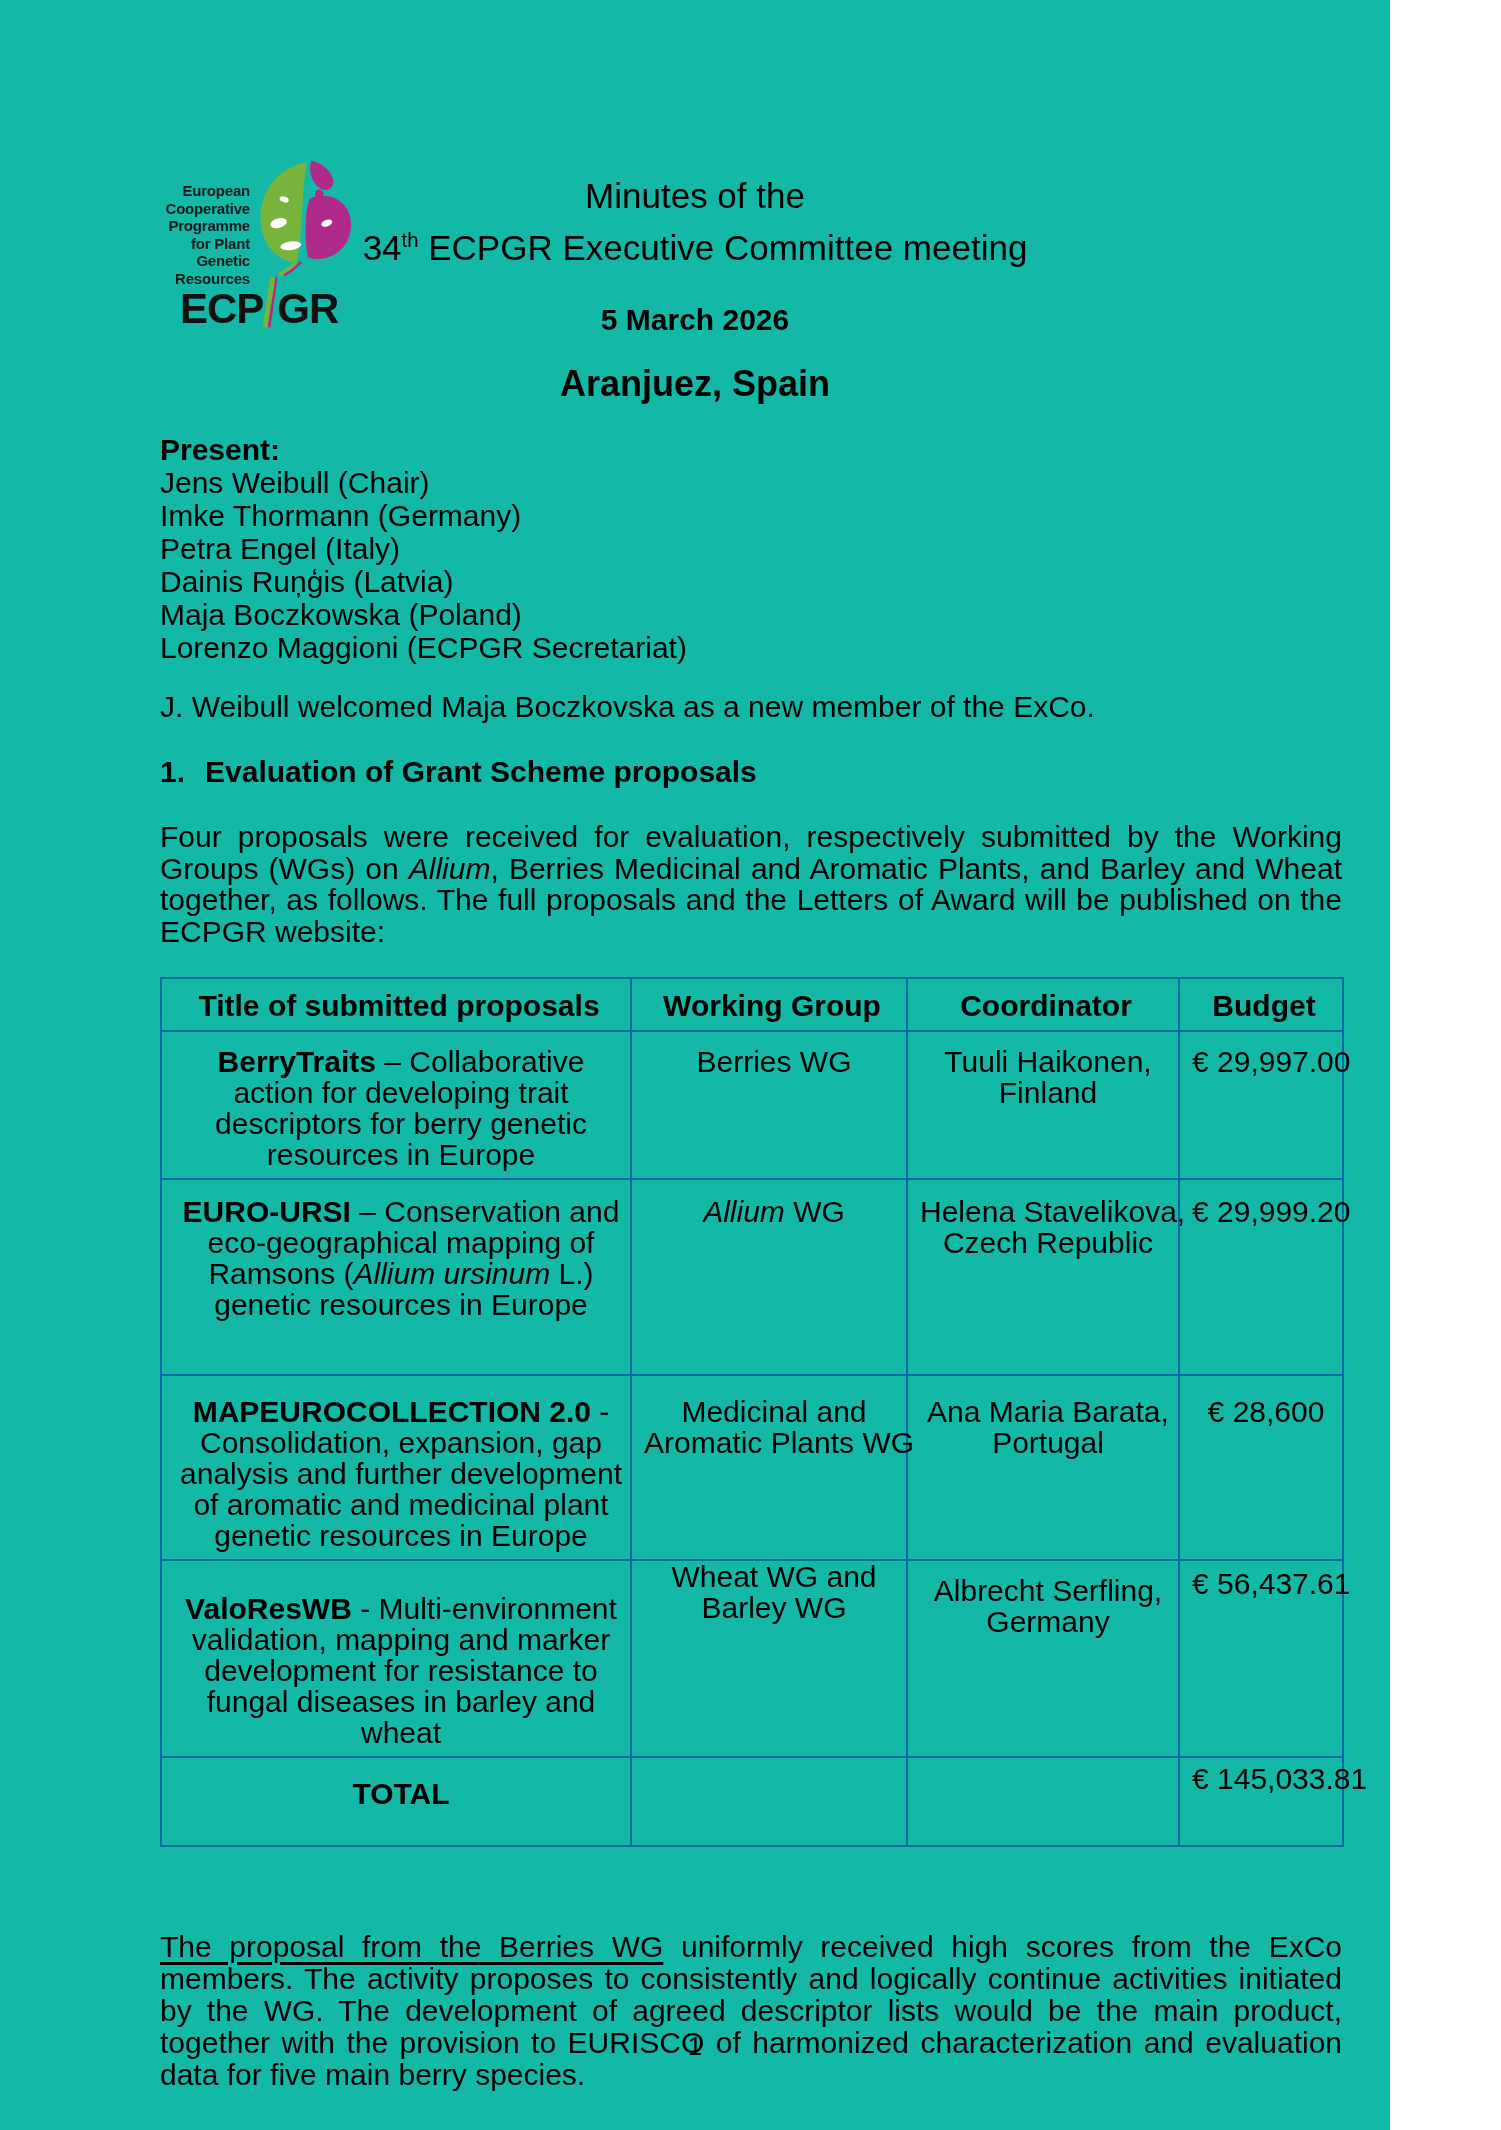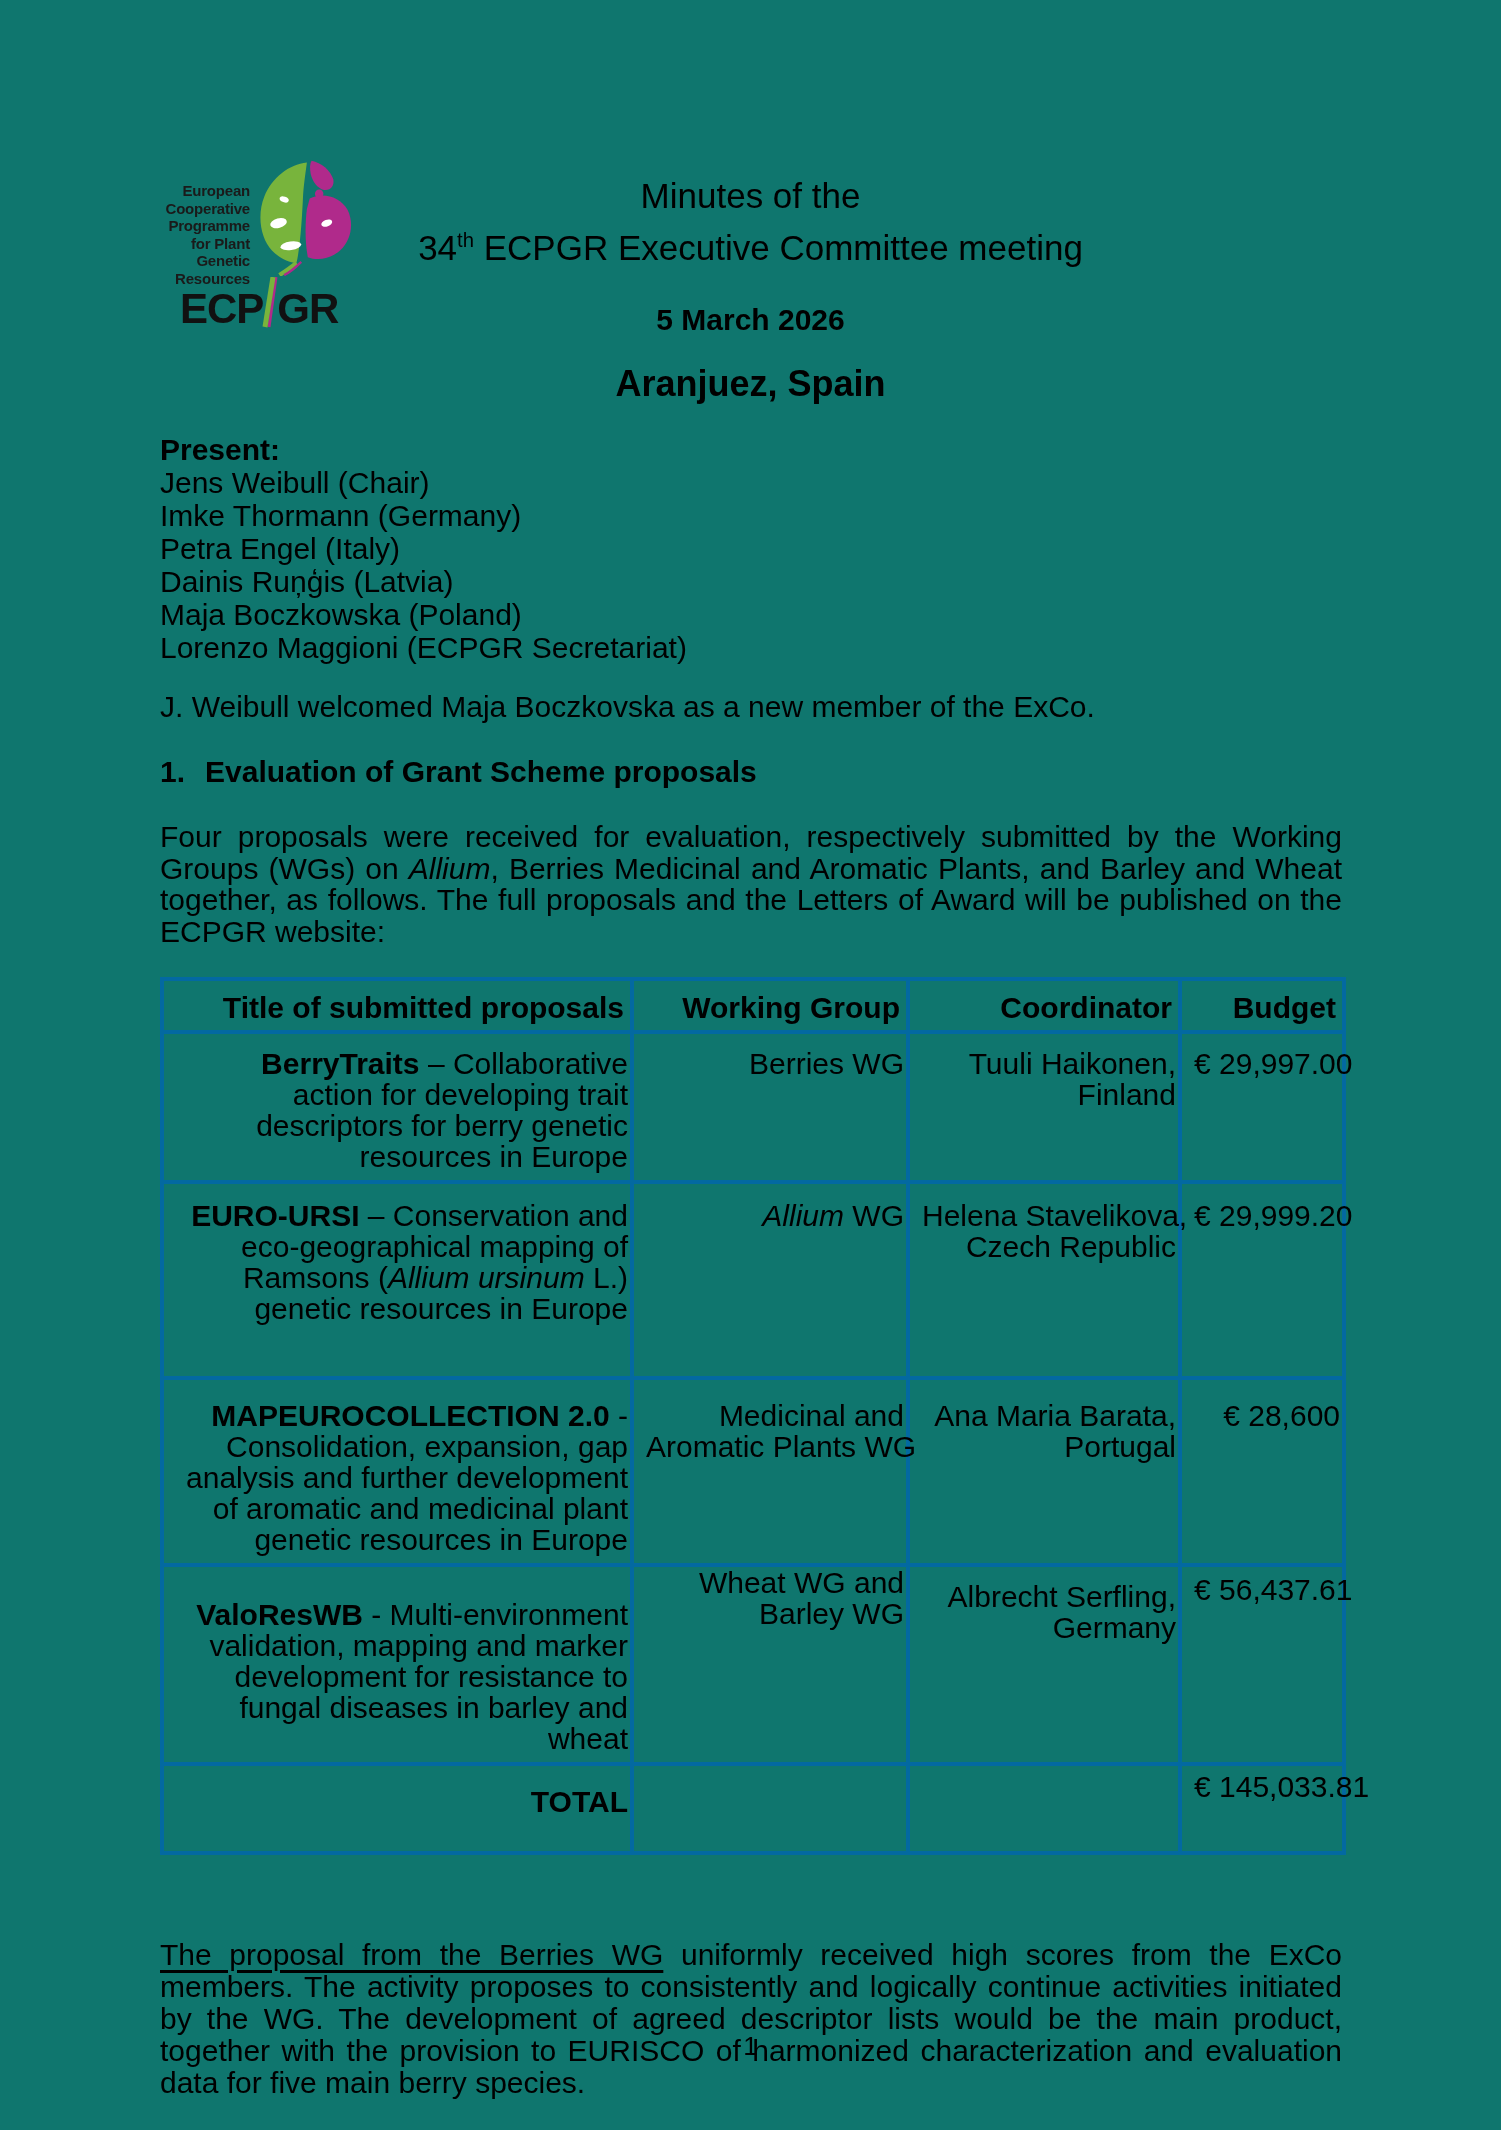--- a/index.html
+++ b/index.html
@@ -1,17 +1,17 @@
 <!DOCTYPE html>
 <html><head>
 <meta charset="utf-8">
 <style>
   html,body { margin:0; padding:0; background:#fff; }
   .page {
-    position:relative; width:1501px; height:2130px; background:#0f766e;
+    position:relative; width:1390px; height:2130px; background:#14b8a6;
     font-family:"Liberation Sans", sans-serif; color:#000; overflow:hidden;
   }
 
   
   .logo { position:absolute; left:150px; top:156px; width:215px; }
   .logo-top { display:flex; align-items:flex-start; gap:3px; }
   .logo-org {
     width:100px; padding-top:26px; text-align:right;
     font-size:15px; line-height:17.5px; font-weight:700; color:#1a1a1a; letter-spacing:-0.2px;
   }
@@ -40,21 +40,21 @@
   .intro-para { margin-top:33px; }
   .closing-para { margin-top:84px; line-height:32px; }
   .u { text-decoration:underline; text-decoration-thickness:3px; text-underline-offset:5px; }
 
   
   table.proposals {
     margin-top:21px; border-collapse:collapse; table-layout:fixed; width:1182px;
     font-size:30px;
   }
   .proposals th, .proposals td {
-    border:4px solid #0369a1; vertical-align:top; text-align:right;
+    border:2px solid #0369a1; vertical-align:top; text-align:center;
     line-height:31px; overflow:visible;
   }
   .proposals th { font-weight:700; padding:11px 6px 6px 12px; }
   .proposals td { padding:14px 2px 8px 12px; }
   .proposals .nowrap-line { white-space:nowrap; }
   .budget-cell { white-space:nowrap; }
   tr.hdr-row { height:53px; }
   tr.row-0 { height:104px; }
   tr.row-1 { height:196px; }
   tr.row-1 td { padding-top:16px; }

